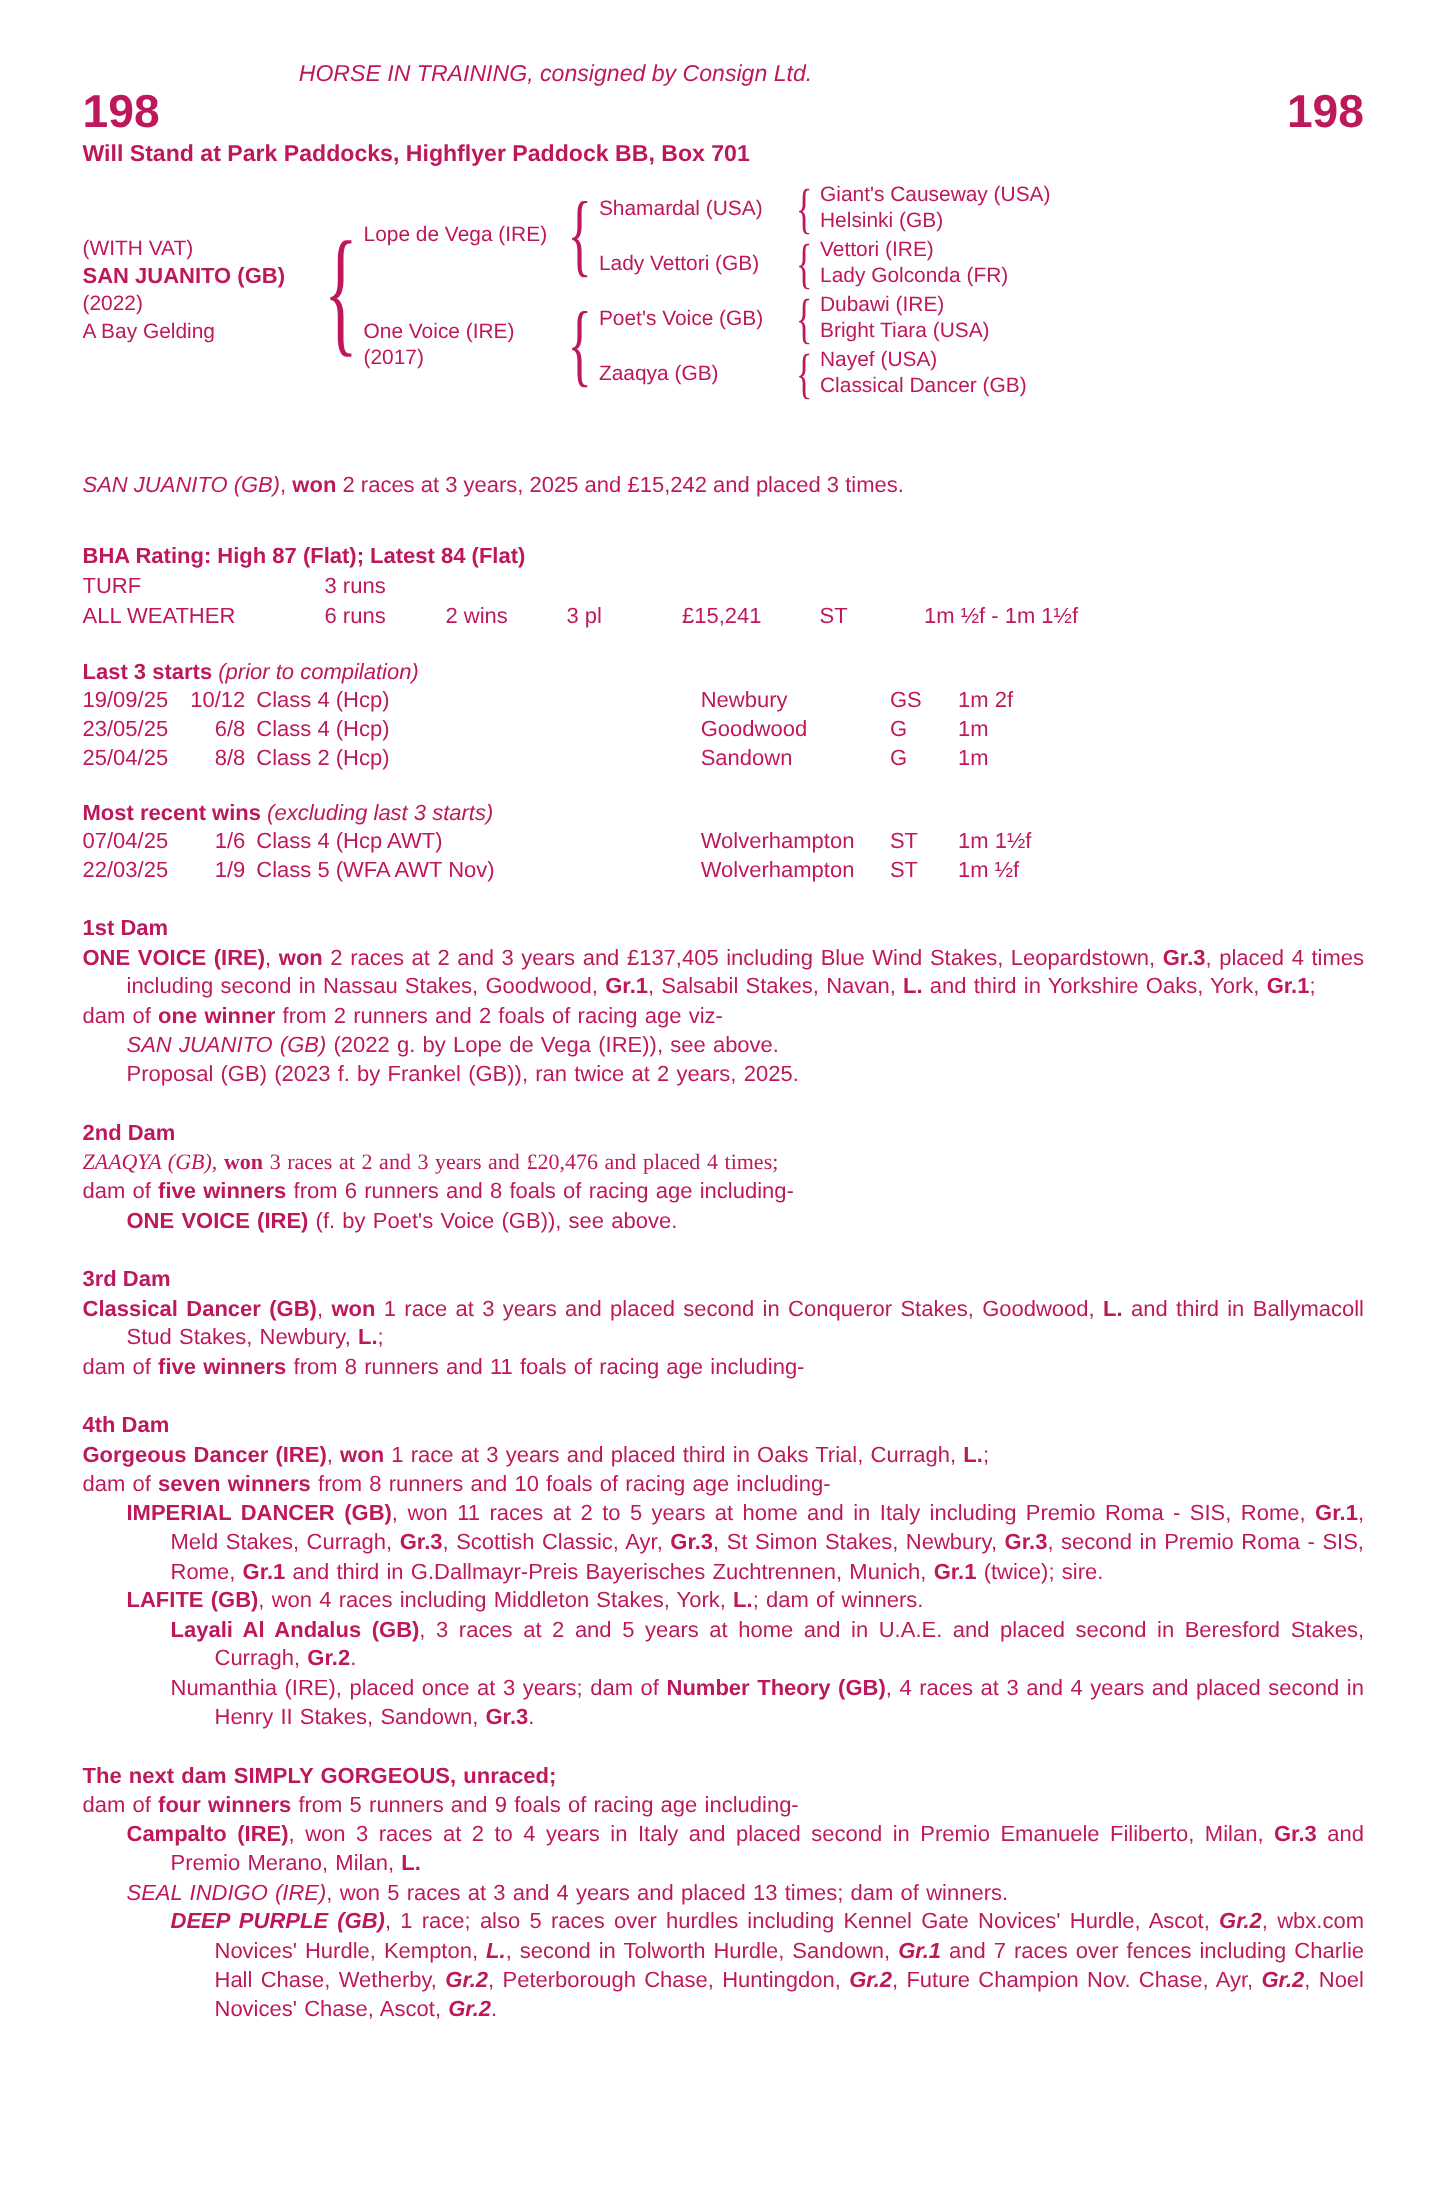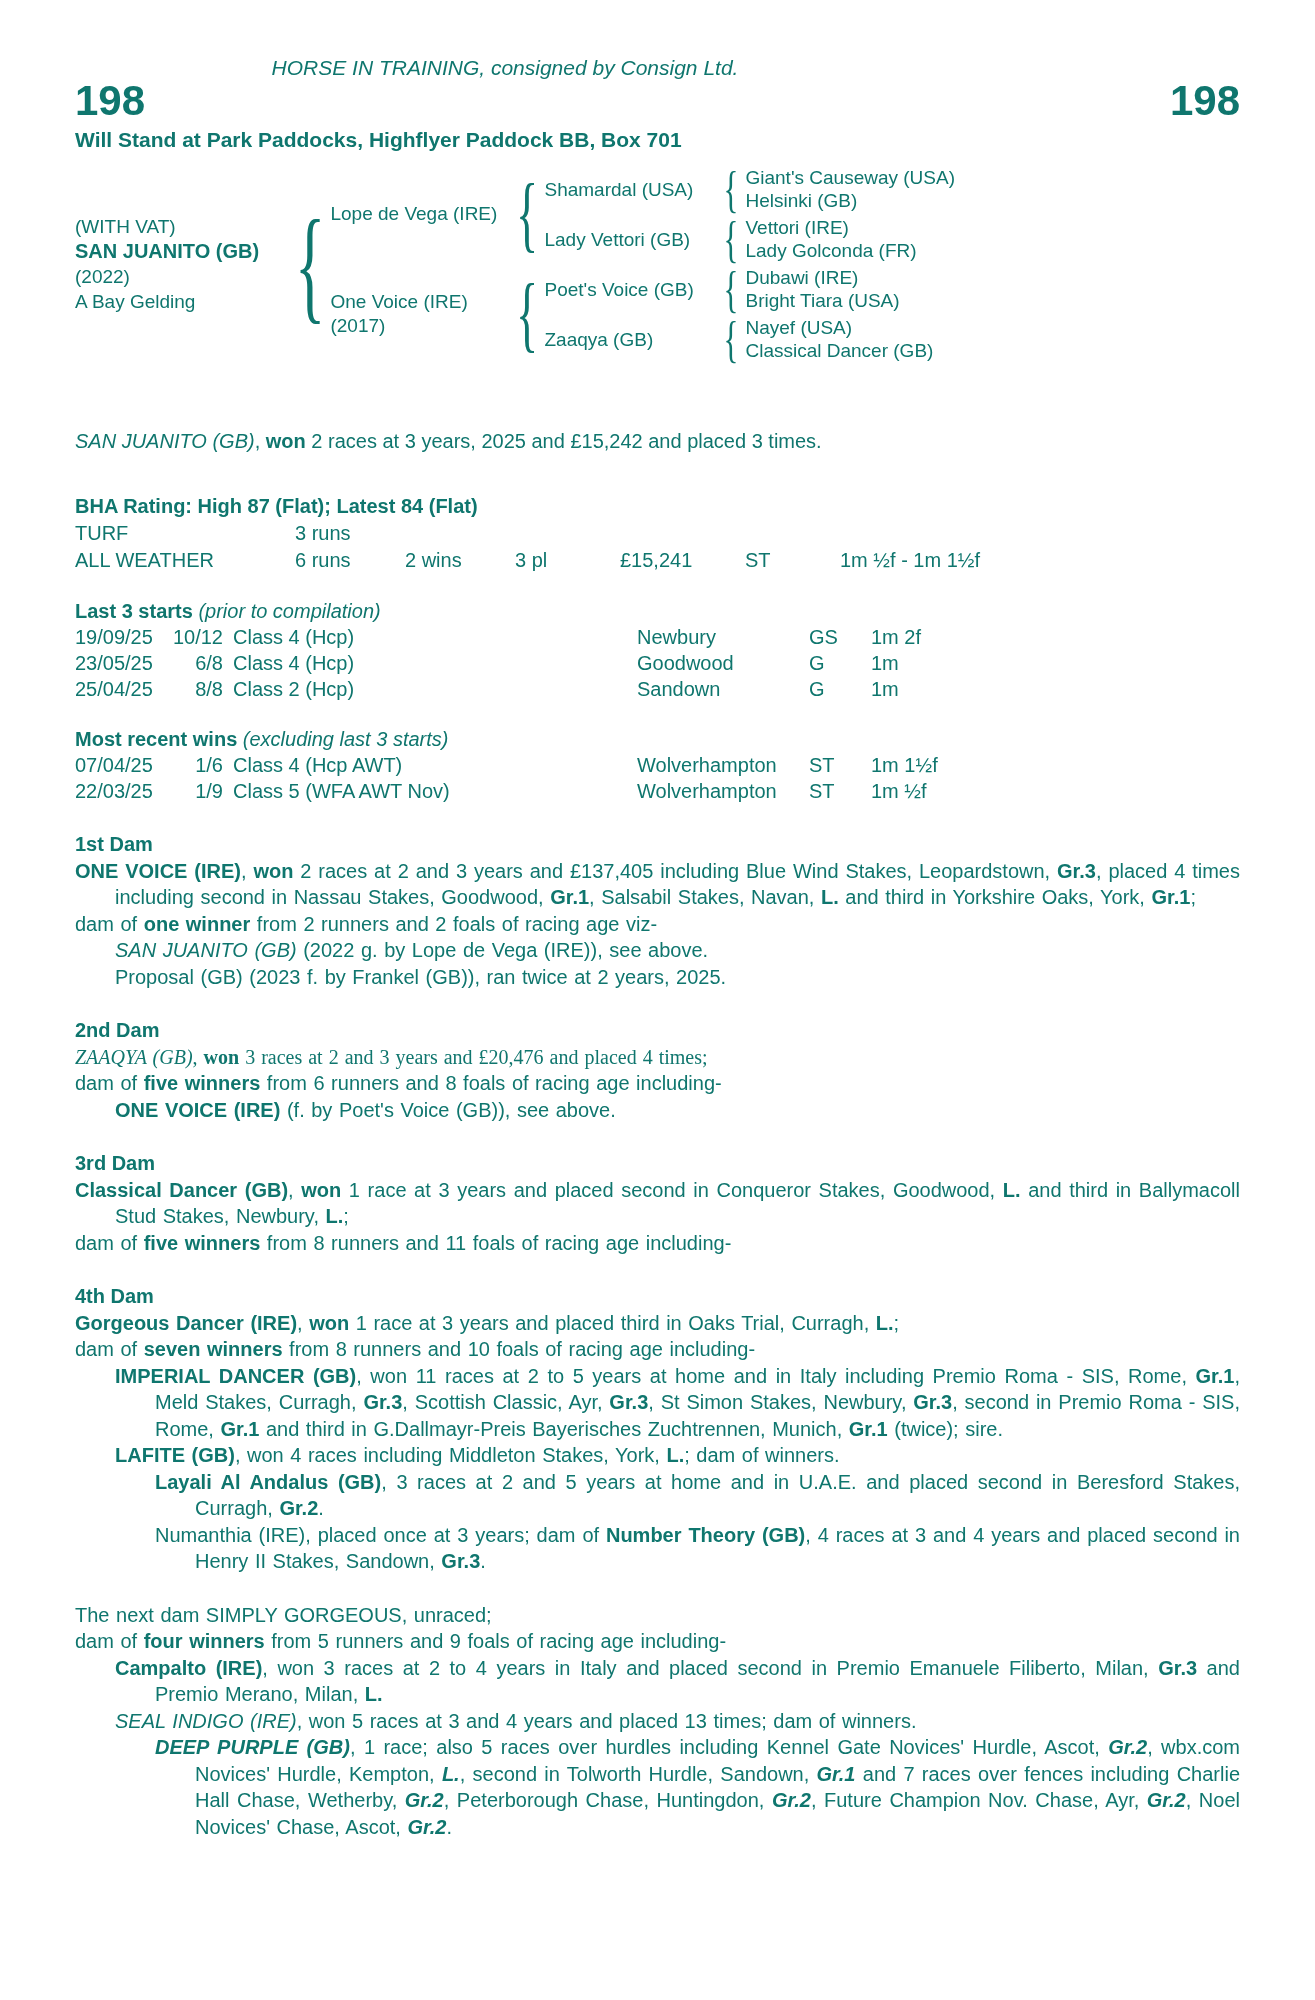--- a/index.html
+++ b/index.html
@@ -1,21 +1,21 @@
 <!DOCTYPE html>
 <html><head>
 <meta charset="utf-8">
 <style>
   html,body{margin:0;padding:0;background:#ffffff;}
   .page{
     position:relative;
     width:1315px;
     height:2000px;
     background:#ffffff;
-    color:#0f766e;
+    color:#be185d;
     font-family:"Liberation Sans", sans-serif;
     overflow:hidden;
   }
   .title{
     width:860px;
     margin:0 0 0 75px;
     padding-top:56px;
     text-align:center;
     font-style:italic;
     font-size:21px;
@@ -253,21 +253,21 @@
       <div class="sec">
         <div class="sec-h">4th Dam</div>
         <div class="para" style="padding-left: 40px; text-indent: -40px;"><span class="s-b">Gorgeous Dancer (IRE)</span><span>, </span><span class="s-b">won</span><span> 1 race at 3 years and placed third in Oaks Trial, Curragh, </span><span class="s-b">L.</span><span>;</span></div>
         <div class="para" style="padding-left: 0px; text-indent: 0px;"><span>dam of </span><span class="s-b">seven winners</span><span> from 8 runners and 10 foals of racing age including-</span></div>
         <div class="para" style="padding-left: 80px; text-indent: -40px;"><span class="s-b">IMPERIAL DANCER (GB)</span><span>, won 11 races at 2 to 5 years at home and in Italy including Premio Roma - SIS, Rome, </span><span class="s-b">Gr.1</span><span>, Meld Stakes, Curragh, </span><span class="s-b">Gr.3</span><span>, Scottish Classic, Ayr, </span><span class="s-b">Gr.3</span><span>, St Simon Stakes, Newbury, </span><span class="s-b">Gr.3</span><span>, second in Premio Roma - SIS, Rome, </span><span class="s-b">Gr.1</span><span> and third in G.Dallmayr-Preis Bayerisches Zuchtrennen, Munich, </span><span class="s-b">Gr.1</span><span> (twice); sire.</span></div>
         <div class="para" style="padding-left: 40px; text-indent: 0px;"><span class="s-b">LAFITE (GB)</span><span>, won 4 races including Middleton Stakes, York, </span><span class="s-b">L.</span><span>; dam of winners.</span></div>
         <div class="para" style="padding-left: 120px; text-indent: -40px;"><span class="s-b">Layali Al Andalus (GB)</span><span>, 3 races at 2 and 5 years at home and in U.A.E. and placed second in Beresford Stakes, Curragh, </span><span class="s-b">Gr.2</span><span>.</span></div>
         <div class="para" style="padding-left: 120px; text-indent: -40px;"><span>Numanthia (IRE), placed once at 3 years; dam of </span><span class="s-b">Number Theory (GB)</span><span>, 4 races at 3 and 4 years and placed second in Henry II Stakes, Sandown, </span><span class="s-b">Gr.3</span><span>.</span></div>
       </div>
       <div class="sec">
-        <div class="para" style="padding-left: 0px; text-indent: 0px;"><span>The next dam SIMPLY GORGEOUS, unraced;</span></div>
+        <div class="para" style="padding-left: 0px; text-indent: 0px; font-weight: bold;"><span>The next dam SIMPLY GORGEOUS, unraced;</span></div>
         <div class="para" style="padding-left: 0px; text-indent: 0px;"><span>dam of </span><span class="s-b">four winners</span><span> from 5 runners and 9 foals of racing age including-</span></div>
         <div class="para" style="padding-left: 80px; text-indent: -40px;"><span class="s-b">Campalto (IRE)</span><span>, won 3 races at 2 to 4 years in Italy and placed second in Premio Emanuele Filiberto, Milan, </span><span class="s-b">Gr.3</span><span> and Premio Merano, Milan, </span><span class="s-b">L.</span></div>
         <div class="para" style="padding-left: 40px; text-indent: 0px;"><span class="s-i">SEAL INDIGO (IRE)</span><span>, won 5 races at 3 and 4 years and placed 13 times; dam of winners.</span></div>
         <div class="para" style="padding-left: 120px; text-indent: -40px;"><span class="s-bi">DEEP PURPLE (GB)</span><span>, 1 race; also 5 races over hurdles including Kennel Gate Novices' Hurdle, Ascot, </span><span class="s-bi">Gr.2</span><span>, wbx.com Novices' Hurdle, Kempton, </span><span class="s-bi">L.</span><span>, second in Tolworth Hurdle, Sandown, </span><span class="s-bi">Gr.1</span><span> and 7 races over fences including Charlie Hall Chase, Wetherby, </span><span class="s-bi">Gr.2</span><span>, Peterborough Chase, Huntingdon, </span><span class="s-bi">Gr.2</span><span>, Future Champion Nov. Chase, Ayr, </span><span class="s-bi">Gr.2</span><span>, Noel Novices' Chase, Ascot, </span><span class="s-bi">Gr.2</span><span>.</span></div>
       </div>
     </div>
 
 </div>
 
 </body></html>

